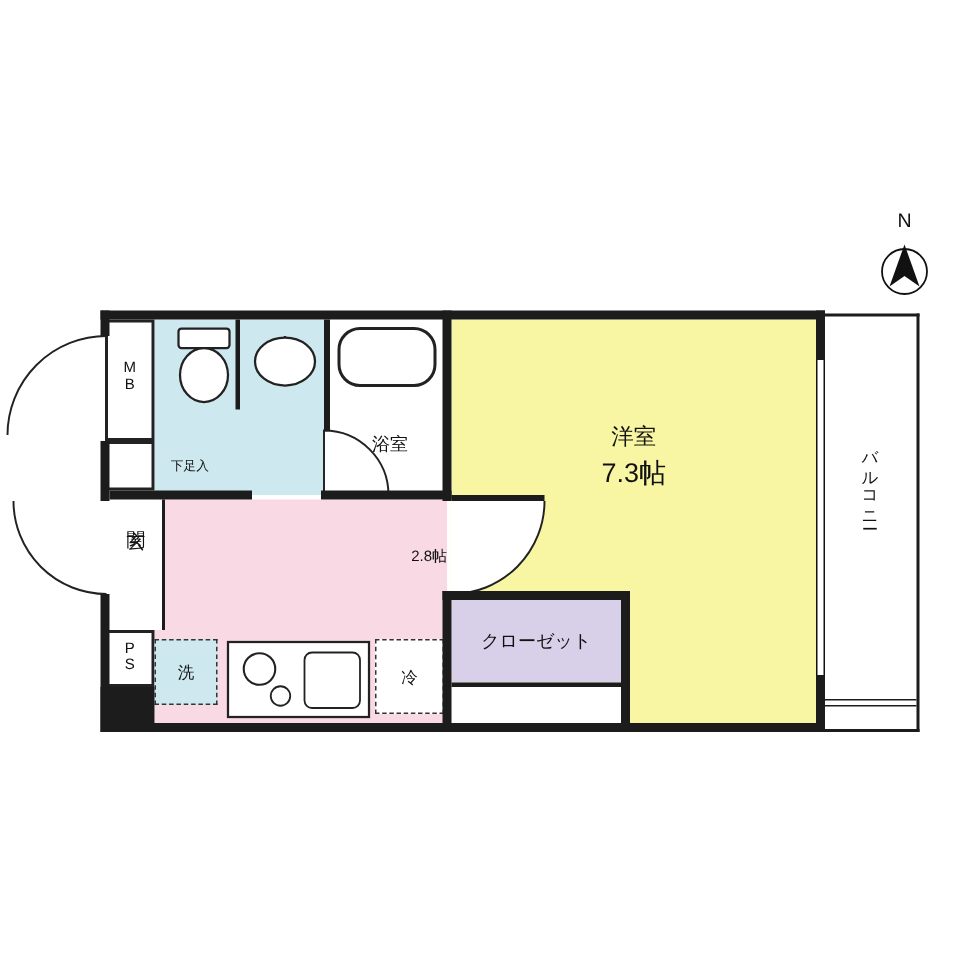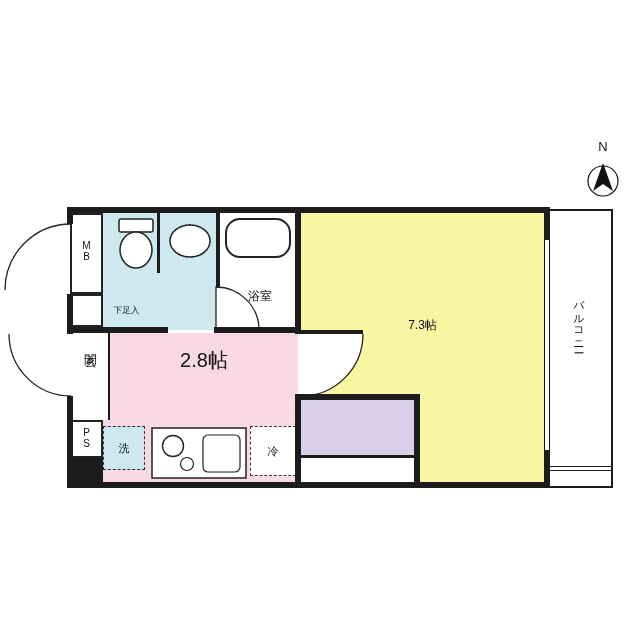--- a/index.html
+++ b/index.html
@@ -107,26 +107,28 @@
   <div class="wall" style="left:214px; top:327px; width:87px; height:6px;"></div>
   <div class="wall" style="left:216px; top:213px; width:4px; height:74px;"></div>
   <div class="wall" style="left:157px; top:213px; width:3px; height:60px;"></div>
   <div class="wall" style="left:295px; top:207px; width:6px; height:127px;"></div>
   <div class="wall" style="left:295px; top:394px; width:6px; height:88px;"></div>
   <div class="wall" style="left:295px; top:394px; width:125px; height:6px;"></div>
   <div class="wall" style="left:414px; top:394px; width:6px; height:88px;"></div>
   <div class="thinline" style="left:301px; top:455px; width:113px; height:3px;"></div>
   <div class="thinline" style="left:108px; top:333px; width:2px; height:87px;"></div>
 
-  <div class="label" style="left:301px; top:318px; width:243px; font-size:12px;">7.3帖</div>
+  <div class="label" style="left:301px; top:283px; width:243px; font-size:15px;">洋室</div>
+  <div class="label" style="left:301px; top:304px; width:243px; font-size:18px;">7.3帖</div>
 
-  <div class="label" style="left:110px; top:348px; width:188px; font-size:20px;">2.8帖</div>
+  <div class="label" style="left:110px; top:366px; width:188px; font-size:10px;text-align:right;">2.8帖</div>
 
   <div class="label" style="left:236px; top:289px; width:48px; font-size:12px;font-family:Liberation Serif, serif;">浴室</div>
 
+  <div class="label" style="left:301px; top:420px; width:113px; font-size:12px;">クローゼット</div>
 
   <div class="vlabel" style="left:573px; top:293px; font-size:11px; letter-spacing:1px;">バルコニー</div>
 
   <div class="vlabel" style="left:84px; top:344px; font-size:12.5px;">玄関</div>
 
   <div class="vlabel upright" style="left:81px; top:240px; font-size:10px;">MB</div>
 
   <div class="label" style="left:70px; top:305px; width:33px; font-size:8.5px;margin-left:40px;">下足入</div>
 
   <div class="vlabel upright" style="left:81px; top:427px; font-size:10px;">PS</div>

